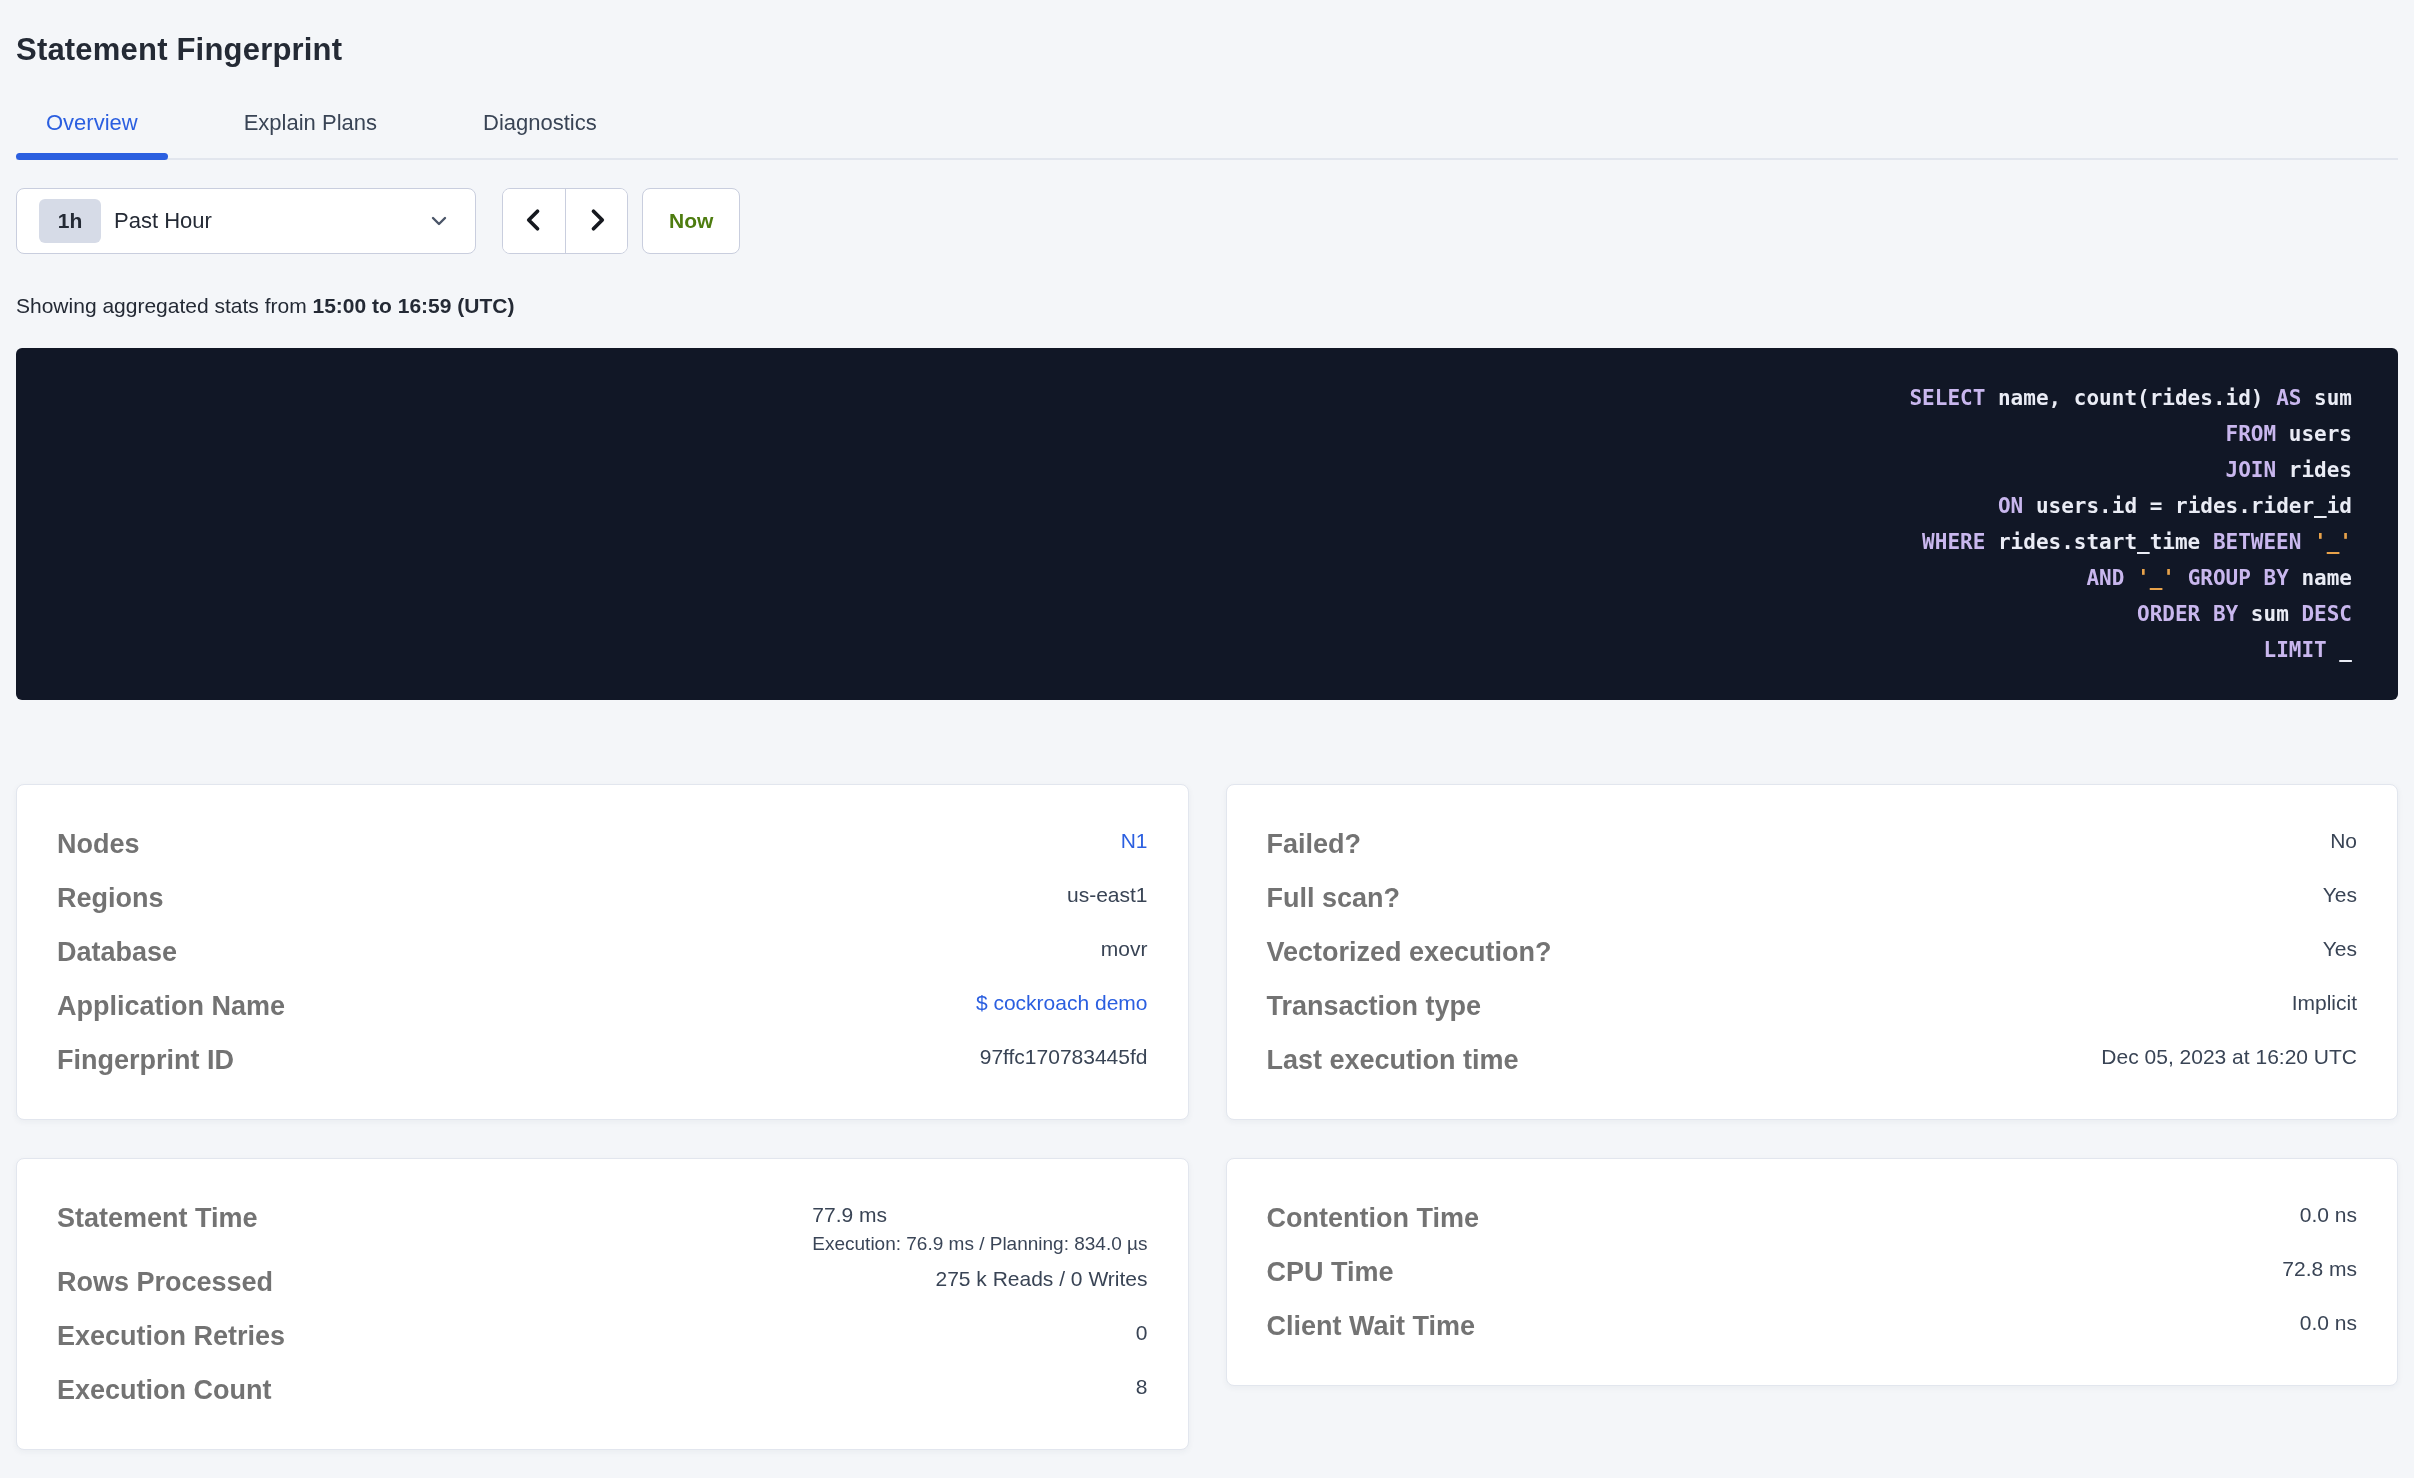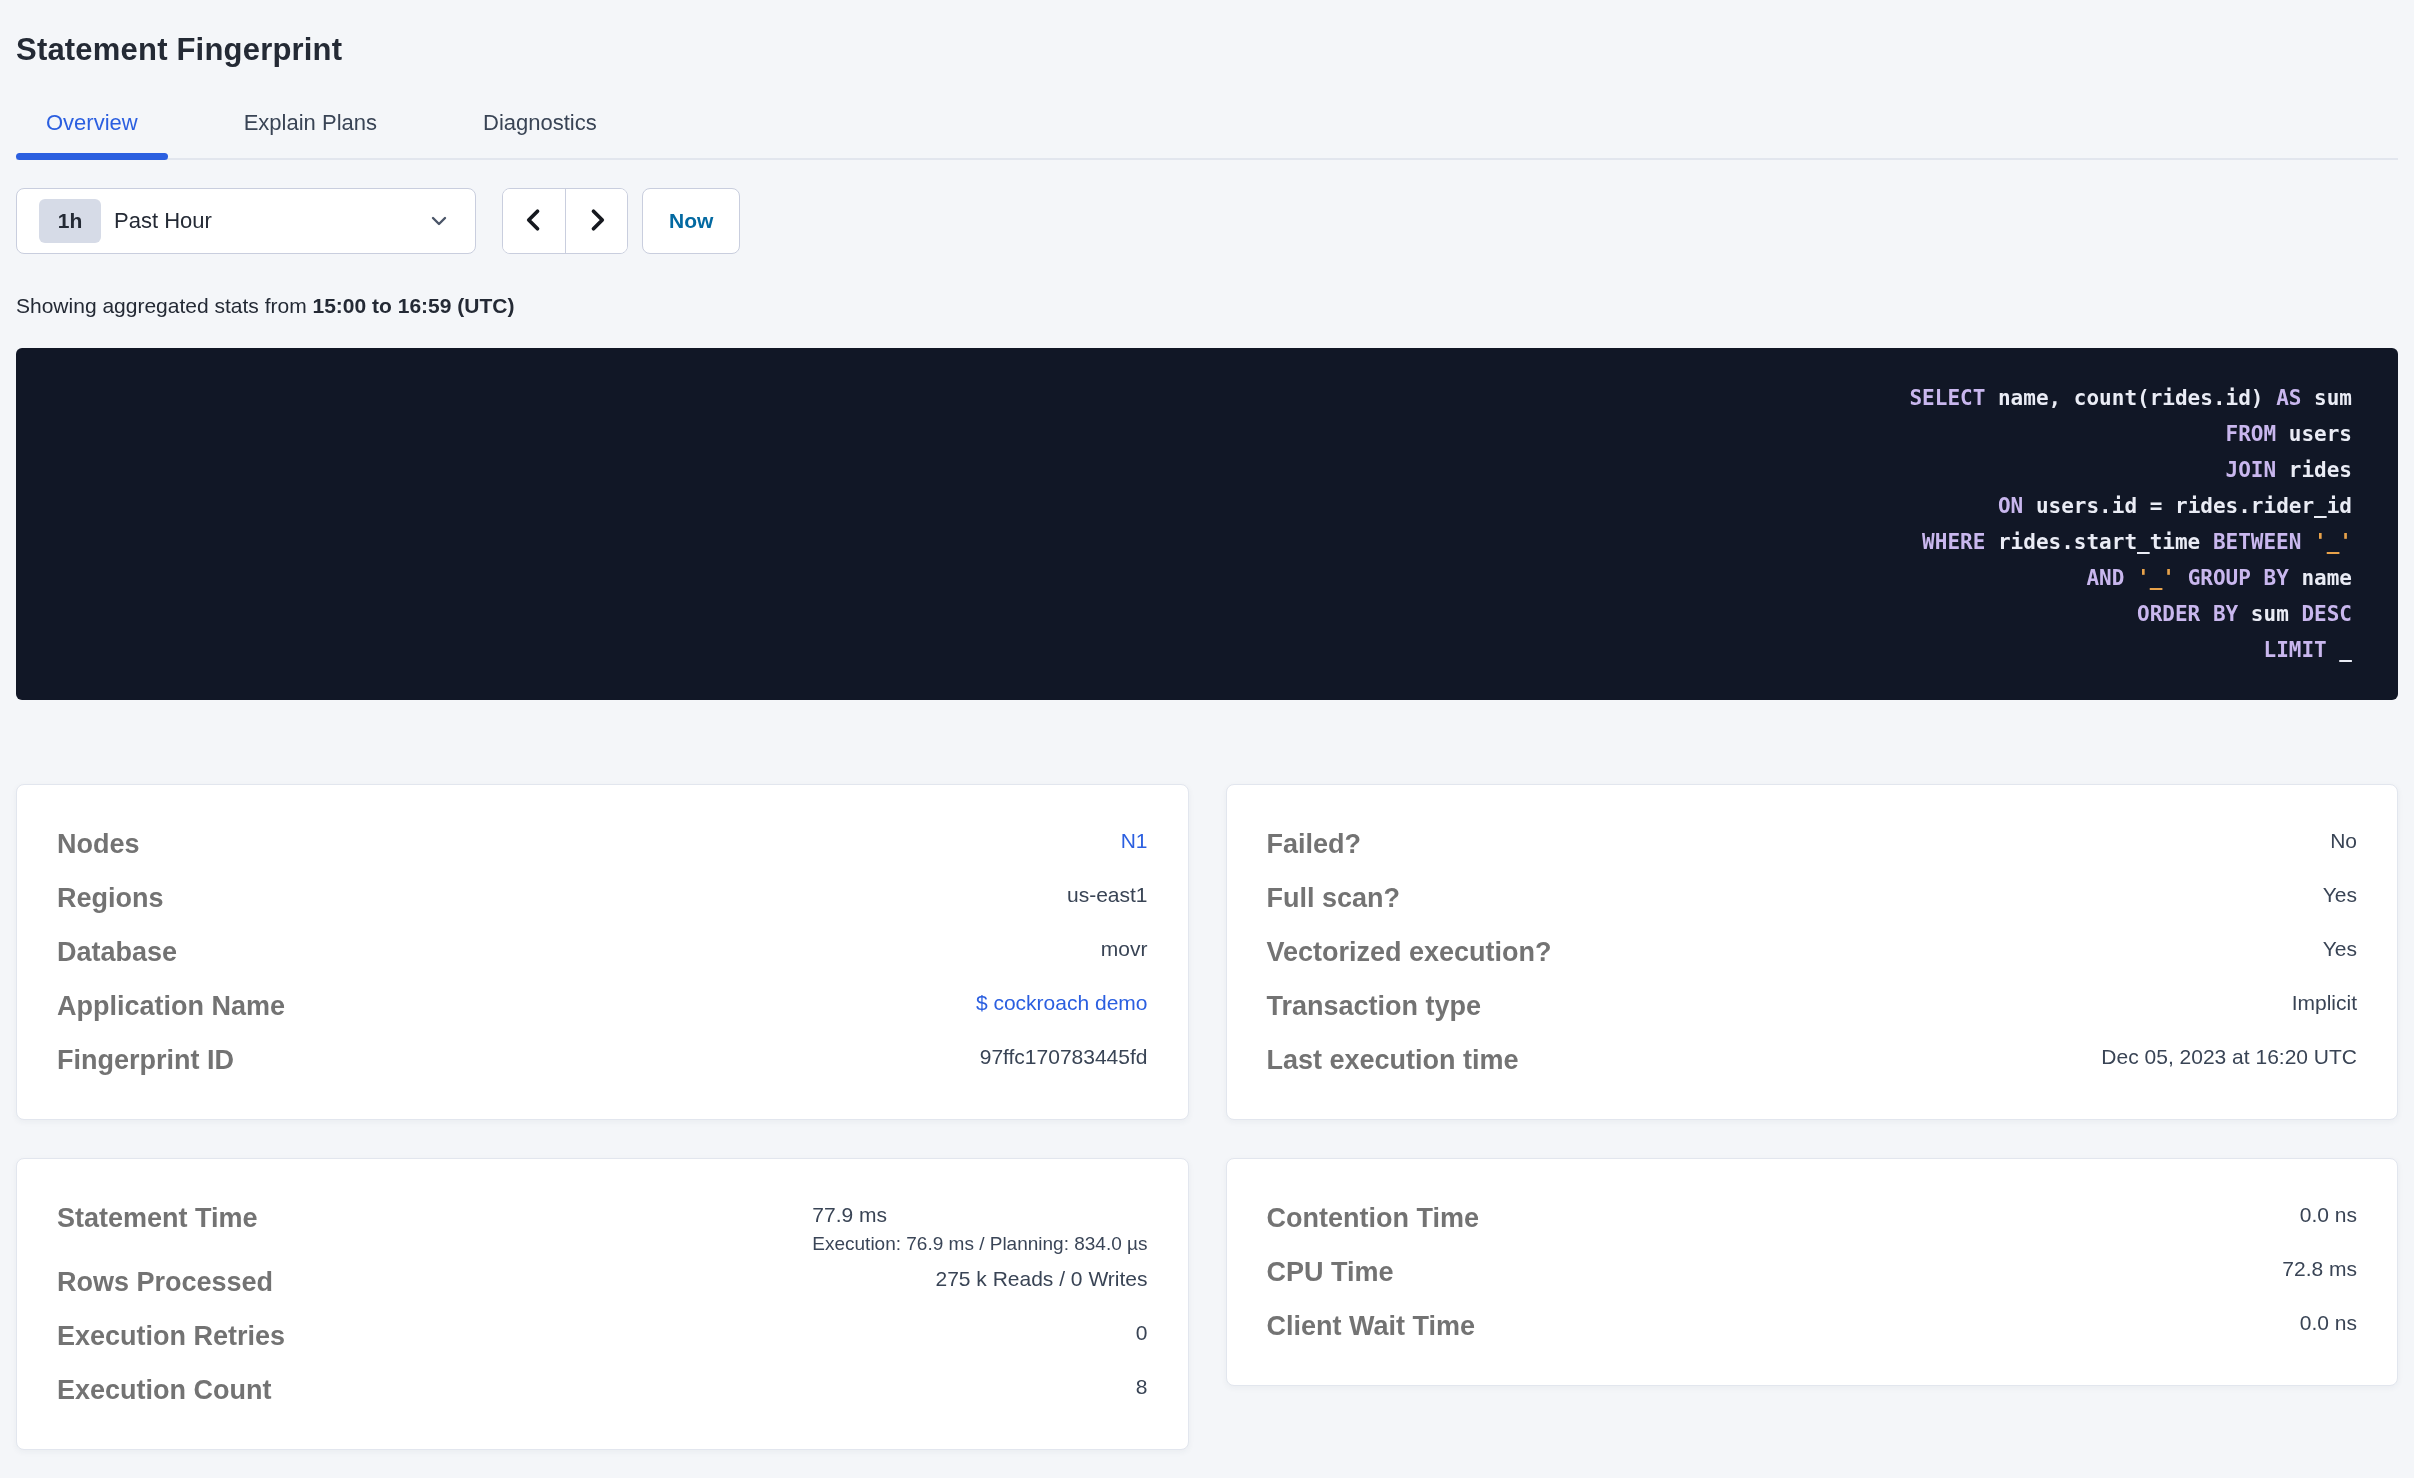--- a/index.html
+++ b/index.html
@@ -80,21 +80,21 @@
     width:62px;height:100%;
     display:flex;align-items:center;justify-content:center;
     background:#fff;border:none;cursor:pointer;
   }
   .seg-btn + .seg-btn{border-left:1px solid var(--ctrl-border);}
   .now-btn{
     margin-left:14px;
     height:66px;min-width:95px;padding:0 26px;
     background:#fff;border:1px solid var(--ctrl-border);
     border-radius:8px;cursor:pointer;
-    font-family:inherit;font-size:21px;font-weight:700;color:#0369a1;
+    font-family:inherit;font-size:21px;font-weight:700;color:#4d7c0f;
   }
   
   .caption{margin-top:40px;font-size:21px;color:var(--dark);}
   .caption strong{font-weight:700;}
   
   .sql-box{
     margin-top:30px;
     background:var(--code-bg);
     border-radius:6px;
     padding:32px 46px;

